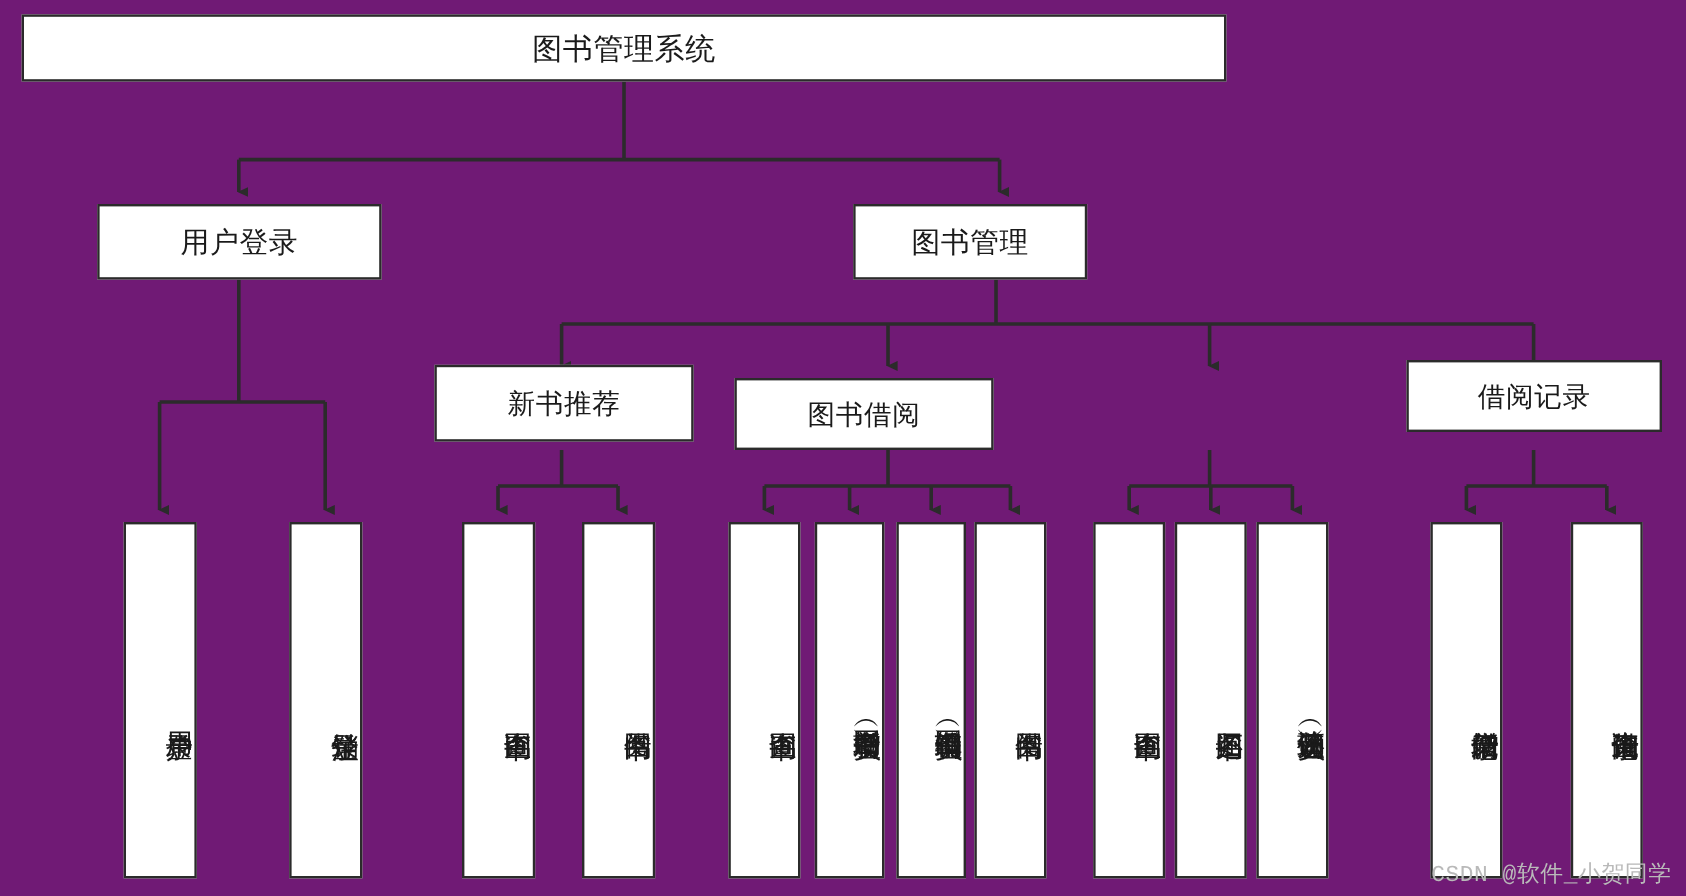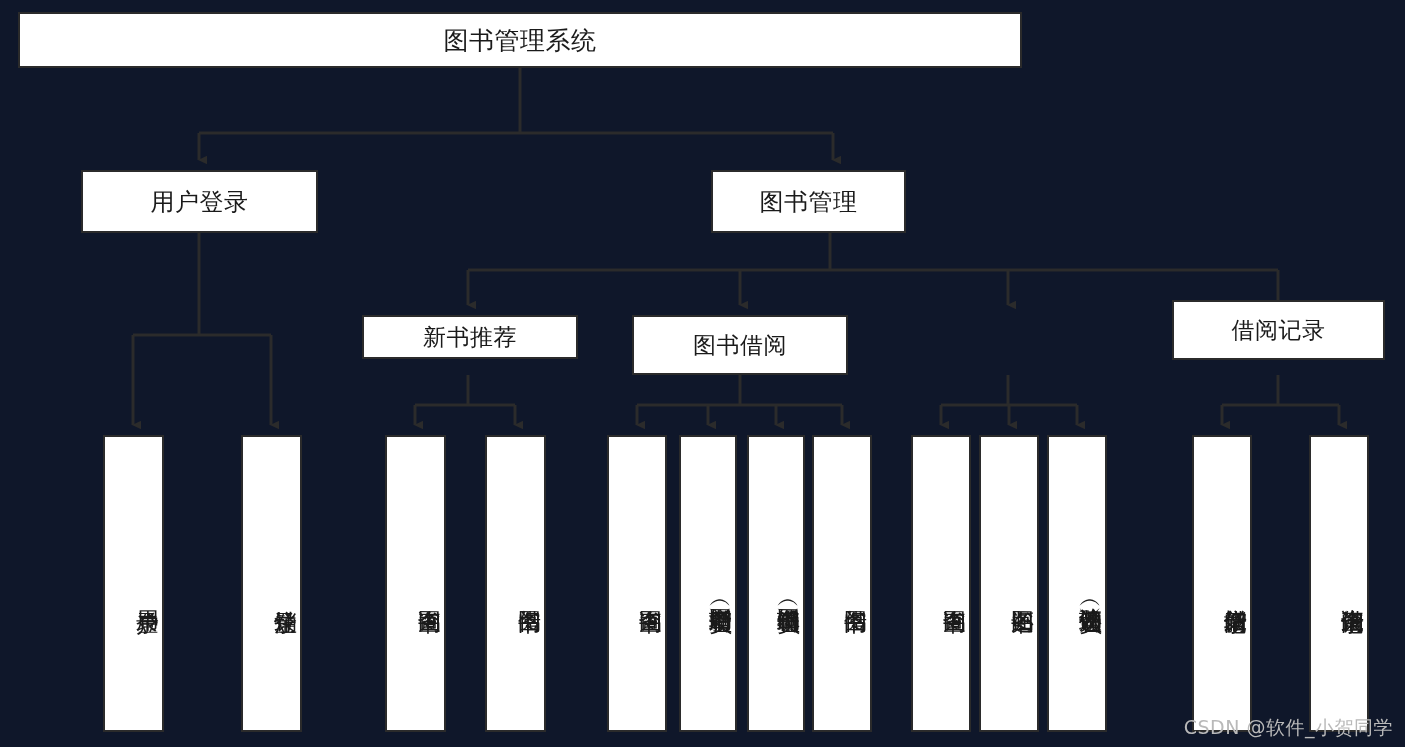--- a/index.html
+++ b/index.html
@@ -8,22 +8,23 @@
     padding: 0;
     background: #ffffff;
   }
   body {
     font-family: "DejaVu Sans", "Liberation Sans", sans-serif;
   }
   #diagram-canvas {
     position: relative;
     width: 1405px;
     height: 747px;
-    background: #0f172a;
+    background: #701a75;
     overflow: hidden;
+    font-family: Liberation Mono, monospace;
   }
   #connector-layer {
     position: absolute;
     left: 0;
     top: 0;
     width: 1405px;
     height: 747px;
     pointer-events: none;
   }
   .node {
@@ -119,22 +120,22 @@
       <path d="M1222,405 L1222,425" marker-end="url(#arrowhead)"></path>
       <path d="M1339,405 L1339,425" marker-end="url(#arrowhead)"></path>
     </g>
   </svg>
 
   <div class="node node-root" style="left:18px; top:12px; width:1004px; height:56px;">图书管理系统</div>
 
   <div class="node node-l2" style="left:81px; top:170px; width:237px; height:63px;">用户登录</div>
   <div class="node node-l2" style="left:711px; top:170px; width:195px; height:63px;">图书管理</div>
 
-  <div class="node node-l3" style="left:362px; top:315px; width:216px; height:44px;text-align:center;">新书推荐</div>
-  <div class="node node-l3" style="left:632px; top:315px; width:216px; height:60px;">图书借阅</div>
+  <div class="node node-l3" style="left:362px; top:304px; width:216px; height:64px;text-align:center;">新书推荐</div>
+  <div class="node node-l3" style="left:612px; top:315px; width:216px; height:60px;">图书借阅</div>
   <div class="node node-l3" style="left:1172px; top:300px; width:213px; height:60px;">借阅记录</div>
 
   <div class="node node-leaf" style="left:103px; top:435px; width:61px; height:297px;">用户登录</div>
   <div class="node node-leaf" style="left:241px; top:435px; width:61px; height:297px;">注销登录</div>
 
   <div class="node node-leaf" style="left:385px; top:435px; width:61px; height:297px;">查询图书</div>
   <div class="node node-leaf" style="left:485px; top:435px; width:61px; height:297px;">借阅图书</div>
 
   <div class="node node-leaf" style="left:607px; top:435px; width:60px; height:297px;">查询图书</div>
   <div class="node node-leaf" style="left:679px; top:435px; width:58px; height:297px;">新增图书（管理员）</div>

